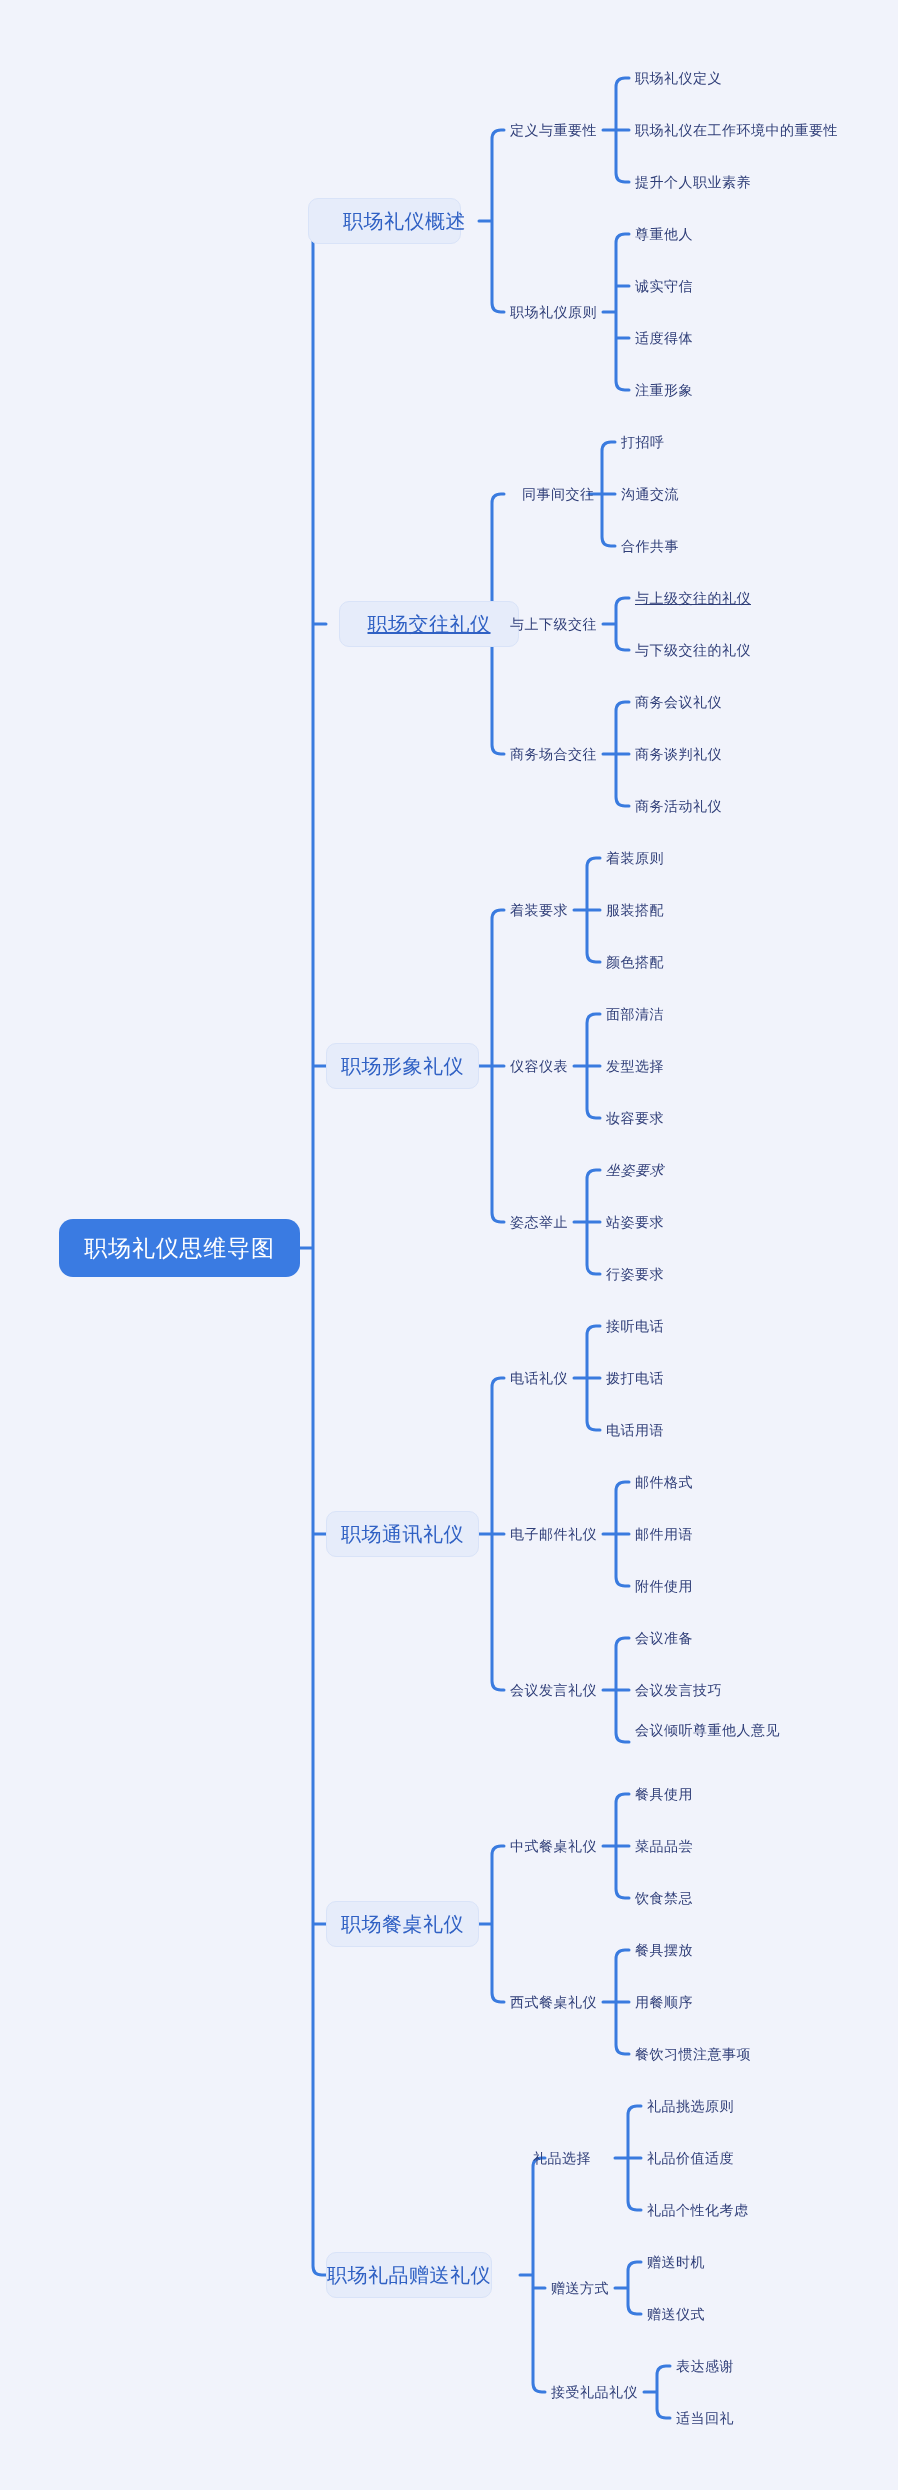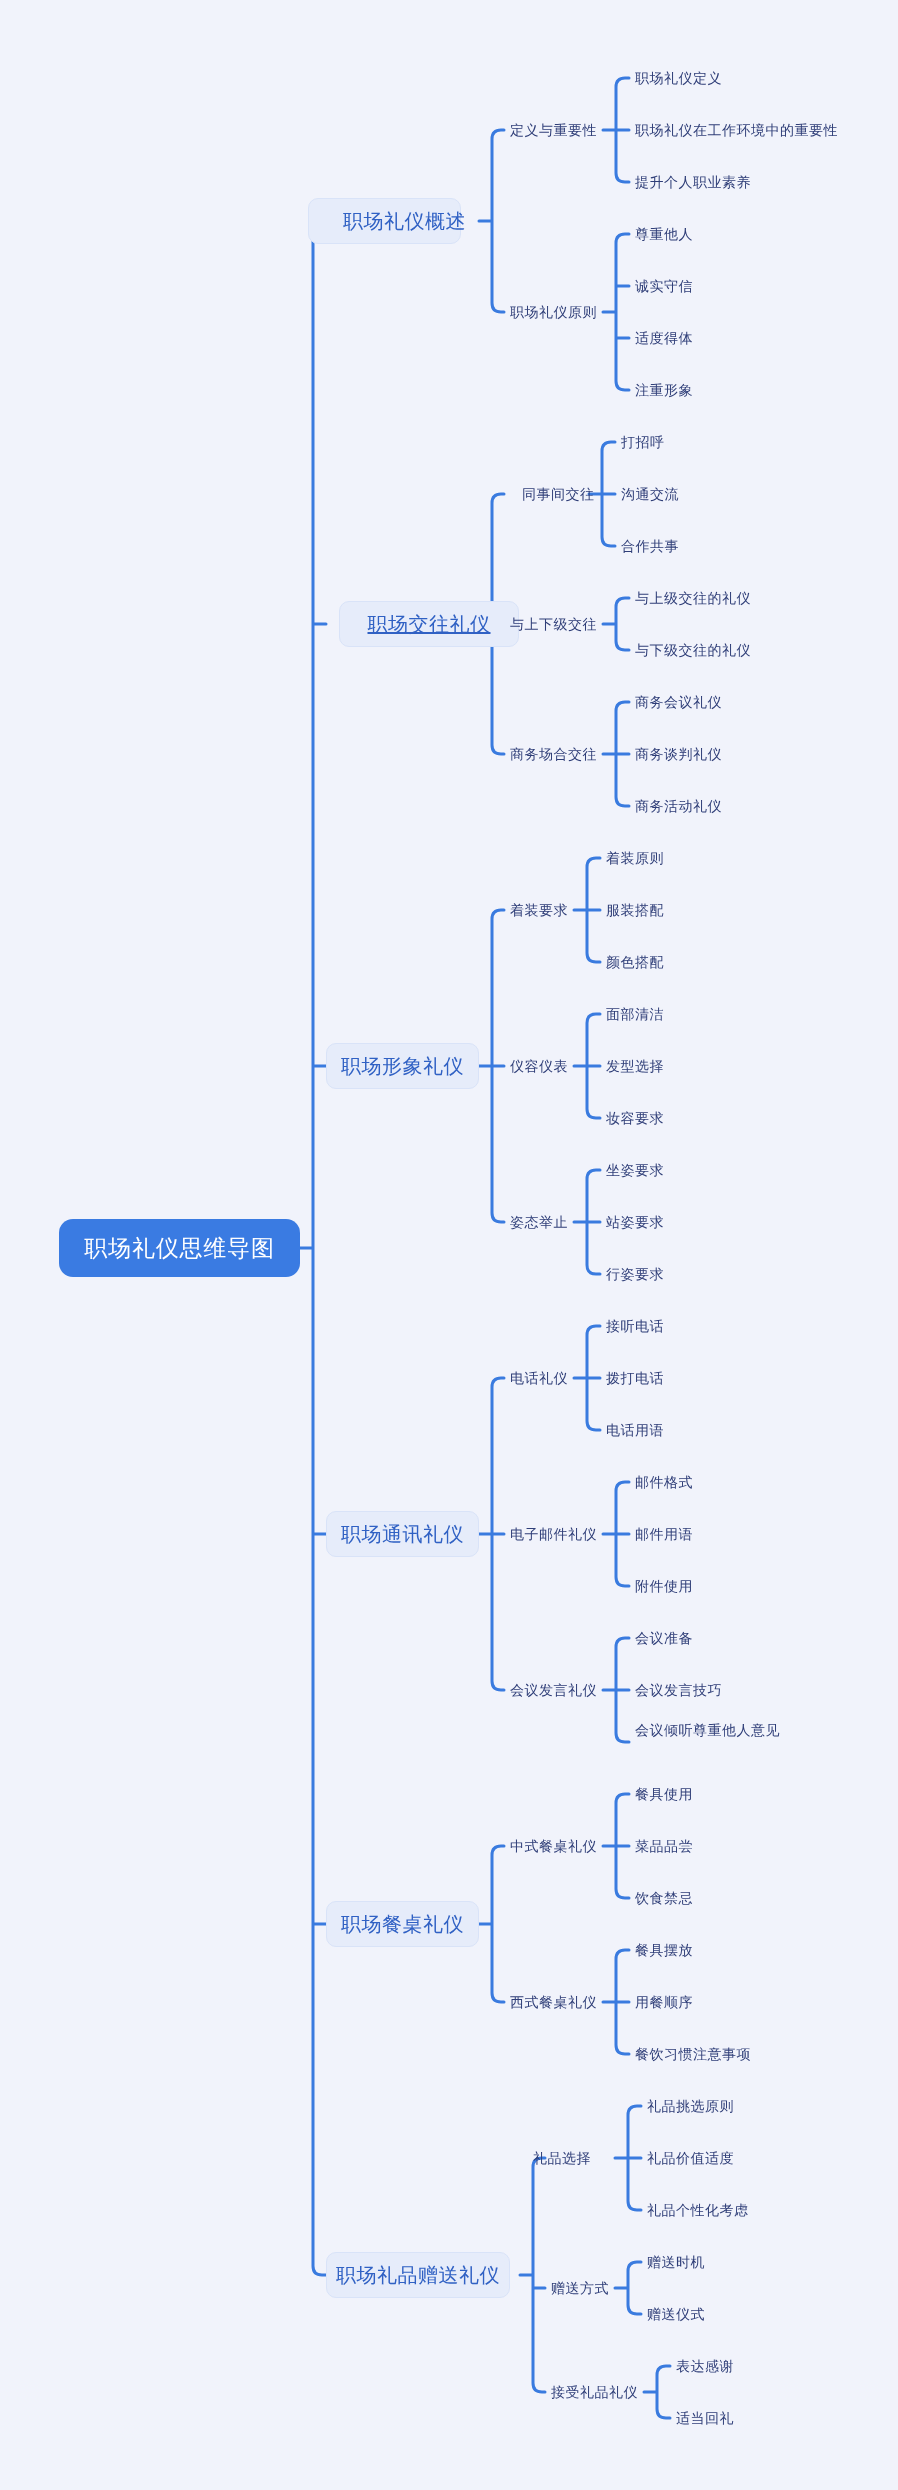--- a/index.html
+++ b/index.html
@@ -53,37 +53,37 @@
       <div class="topic" style="left: 635px; top: 224px;">尊重他人</div>
       <div class="topic" style="left: 635px; top: 276px;">诚实守信</div>
       <div class="topic" style="left: 635px; top: 328px;">适度得体</div>
       <div class="topic" style="left: 635px; top: 380px;">注重形象</div>
       <div class="branch-box" style="left: 339px; top: 601px; width: 180px; text-decoration: underline;">职场交往礼仪</div>
       <div class="topic" style="left: 522px; top: 484px;">同事间交往</div>
       <div class="topic" style="left: 621px; top: 432px;">打招呼</div>
       <div class="topic" style="left: 621px; top: 484px;">沟通交流</div>
       <div class="topic" style="left: 621px; top: 536px;">合作共事</div>
       <div class="topic" style="left: 510px; top: 614px;">与上下级交往</div>
-      <div class="topic" style="left: 635px; top: 588px;">与上级交往的礼仪</div>
+      <div class="topic" style="left: 635px; top: 588px; text-decoration: underline;">与上级交往的礼仪</div>
       <div class="topic" style="left: 635px; top: 640px;">与下级交往的礼仪</div>
       <div class="topic" style="left: 510px; top: 744px;">商务场合交往</div>
       <div class="topic" style="left: 635px; top: 692px;">商务会议礼仪</div>
       <div class="topic" style="left: 635px; top: 744px;">商务谈判礼仪</div>
       <div class="topic" style="left: 635px; top: 796px;">商务活动礼仪</div>
       <div class="branch-box" style="left: 326px; top: 1043px; width: 153px;">职场形象礼仪</div>
       <div class="topic" style="left: 510px; top: 900px;">着装要求</div>
       <div class="topic" style="left: 606px; top: 848px;">着装原则</div>
       <div class="topic" style="left: 606px; top: 900px;">服装搭配</div>
       <div class="topic" style="left: 606px; top: 952px;">颜色搭配</div>
       <div class="topic" style="left: 510px; top: 1056px;">仪容仪表</div>
       <div class="topic" style="left: 606px; top: 1004px;">面部清洁</div>
       <div class="topic" style="left: 606px; top: 1056px;">发型选择</div>
       <div class="topic" style="left: 606px; top: 1108px;">妆容要求</div>
       <div class="topic" style="left: 510px; top: 1212px;">姿态举止</div>
-      <div class="topic" style="left: 606px; top: 1160px;">坐姿要求</div>
+      <div class="topic" style="left: 606px; top: 1160px; font-style: italic;">坐姿要求</div>
       <div class="topic" style="left: 606px; top: 1212px;">站姿要求</div>
       <div class="topic" style="left: 606px; top: 1264px;">行姿要求</div>
       <div class="branch-box" style="left: 326px; top: 1511px; width: 153px;">职场通讯礼仪</div>
       <div class="topic" style="left: 510px; top: 1368px;">电话礼仪</div>
       <div class="topic" style="left: 606px; top: 1316px;">接听电话</div>
       <div class="topic" style="left: 606px; top: 1368px; text-align: center;">拨打电话</div>
       <div class="topic" style="left: 606px; top: 1420px;">电话用语</div>
       <div class="topic" style="left: 510px; top: 1524px;">电子邮件礼仪</div>
       <div class="topic" style="left: 635px; top: 1472px;">邮件格式</div>
       <div class="topic" style="left: 635px; top: 1524px;">邮件用语</div>
@@ -94,21 +94,21 @@
       <div class="topic" style="left: 635px; top: 1720px;">会议倾听尊重他人意见</div>
       <div class="branch-box" style="left: 326px; top: 1901px; width: 153px;">职场餐桌礼仪</div>
       <div class="topic" style="left: 510px; top: 1836px;">中式餐桌礼仪</div>
       <div class="topic" style="left: 635px; top: 1784px;">餐具使用</div>
       <div class="topic" style="left: 635px; top: 1836px;">菜品品尝</div>
       <div class="topic" style="left: 635px; top: 1888px;">饮食禁忌</div>
       <div class="topic" style="left: 510px; top: 1992px;">西式餐桌礼仪</div>
       <div class="topic" style="left: 635px; top: 1940px;">餐具摆放</div>
       <div class="topic" style="left: 635px; top: 1992px;">用餐顺序</div>
       <div class="topic" style="left: 635px; top: 2044px;">餐饮习惯注意事项</div>
-      <div class="branch-box" style="left: 326px; top: 2252px; width: 184px;">职场礼品赠送礼仪</div>
+      <div class="branch-box" style="left: 326px; top: 2252px; width: 166px;">职场礼品赠送礼仪</div>
       <div class="topic" style="left: 533px; top: 2148px;">礼品选择</div>
       <div class="topic" style="left: 647px; top: 2096px;">礼品挑选原则</div>
       <div class="topic" style="left: 647px; top: 2148px;">礼品价值适度</div>
       <div class="topic" style="left: 647px; top: 2200px;">礼品个性化考虑</div>
       <div class="topic" style="left: 551px; top: 2278px;">赠送方式</div>
       <div class="topic" style="left: 647px; top: 2252px;">赠送时机</div>
       <div class="topic" style="left: 647px; top: 2304px;">赠送仪式</div>
       <div class="topic" style="left: 551px; top: 2382px;">接受礼品礼仪</div>
       <div class="topic" style="left: 676px; top: 2356px;">表达感谢</div>
       <div class="topic" style="left: 676px; top: 2408px;">适当回礼</div>

